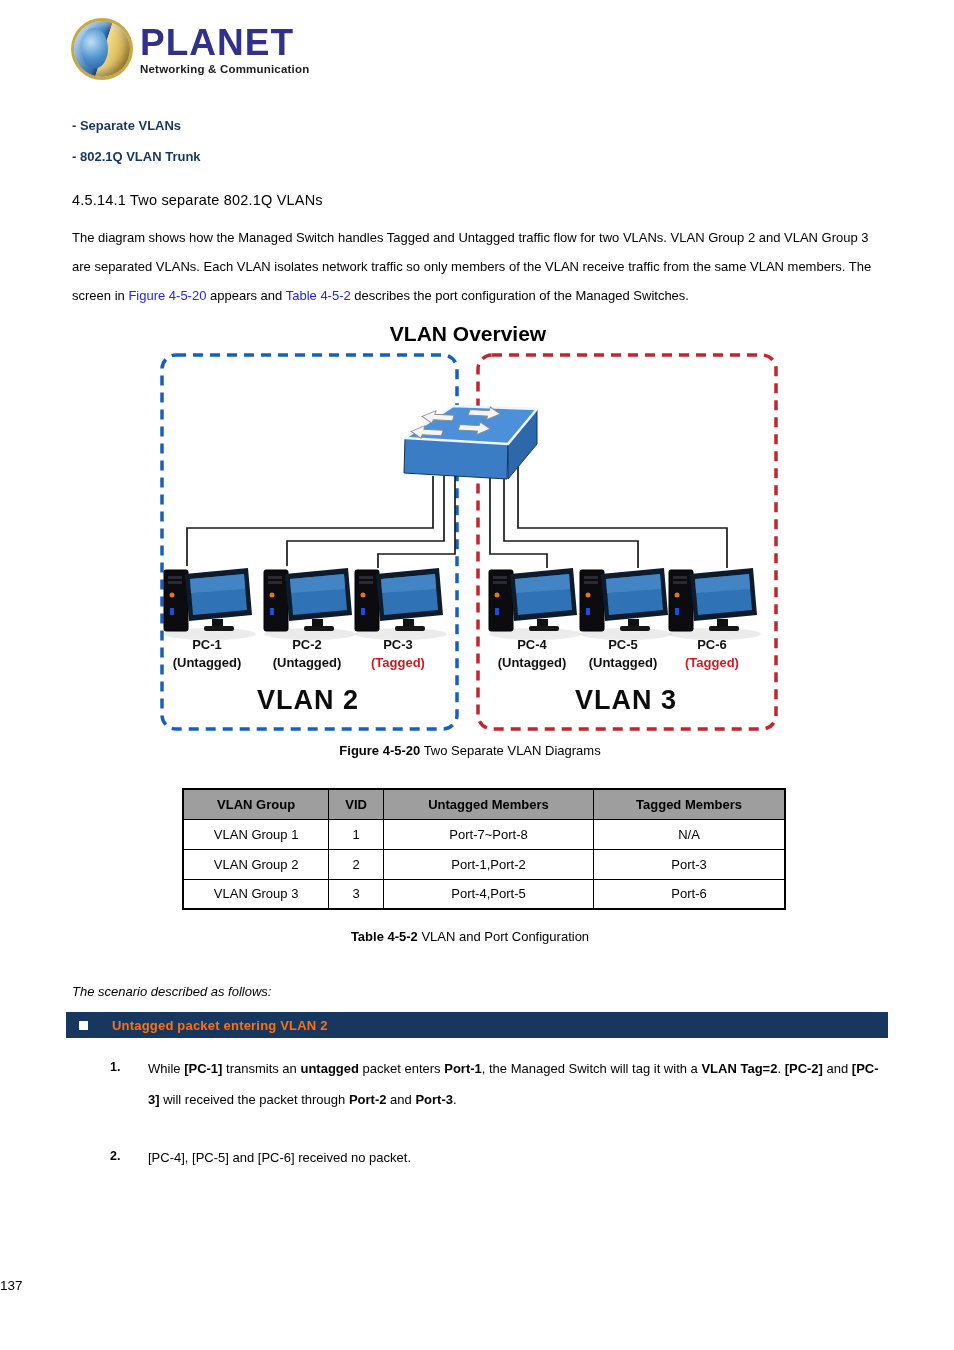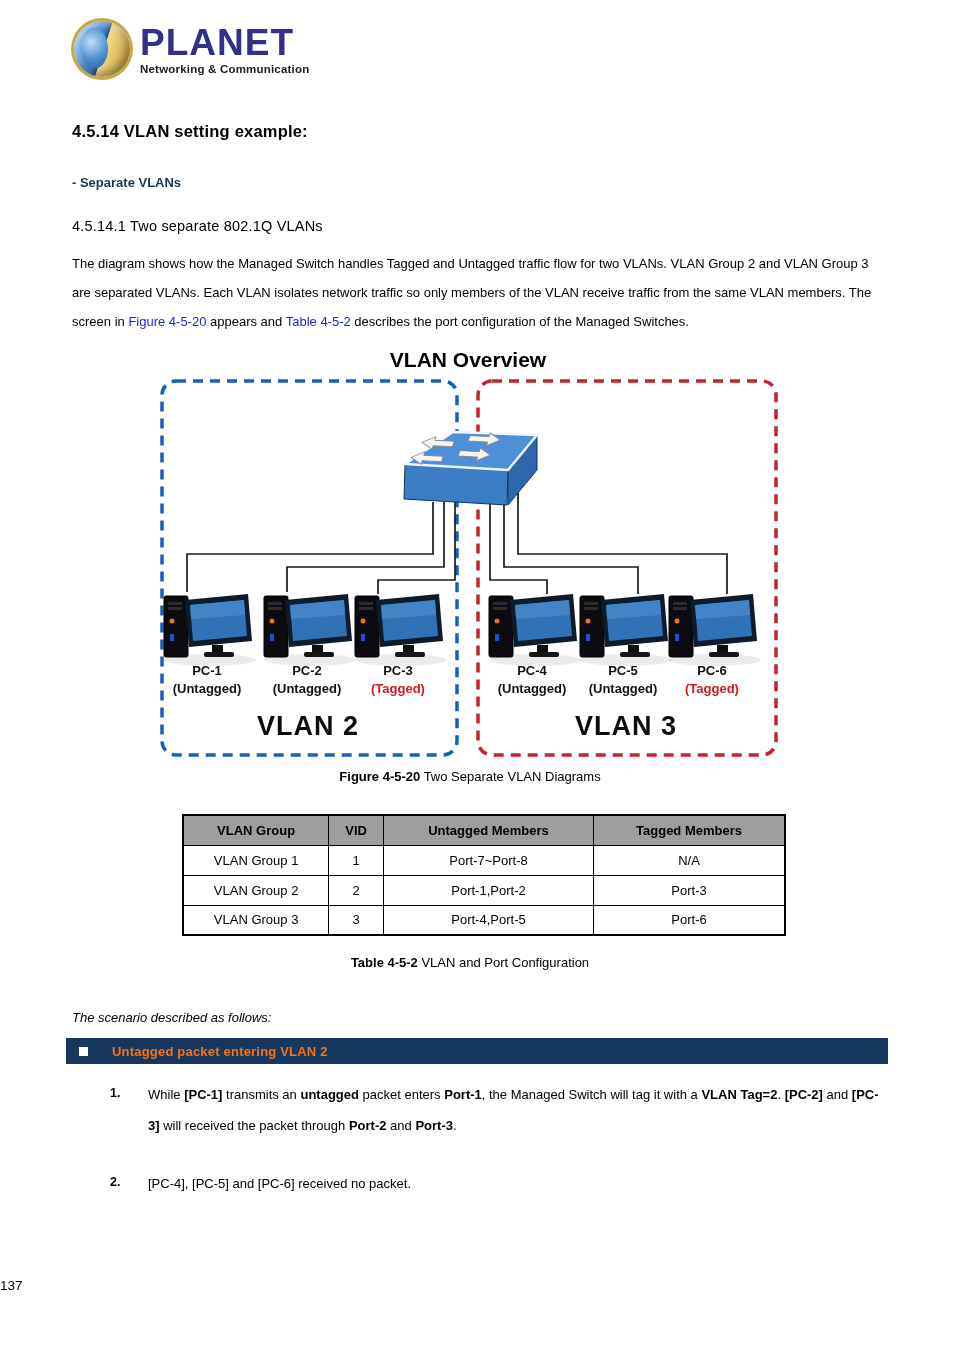--- a/index.html
+++ b/index.html
@@ -72,24 +72,24 @@
   <div class="inner">
 
     <div class="logo">
       <div class="globe"></div>
       <div>
         <div class="brand">PLANET</div>
         <div class="tagline">Networking &amp; Communication</div>
       </div>
     </div>
 
-    <h1>4.5.14 VLAN setting example:</h1>
 
     <div class="blue-bullets">
       <span class="blue-bullet">- Separate VLANs</span>
+      <span class="blue-bullet">- 802.1Q VLAN Trunk</span>
     </div>
 
     <h2>4.5.14.1 Two separate 802.1Q VLANs</h2>
 
     <p class="para"><span>The diagram shows how the Managed Switch handles Tagged and Untagged traffic flow for two VLANs. VLAN Group 2 and VLAN Group 3 are separated VLANs. Each VLAN isolates network traffic so only members of the VLAN receive traffic from the same VLAN members. The screen in </span><span class="link">Figure 4-5-20</span><span> appears and </span><span class="link">Table 4-5-2</span><span> describes the port configuration of the Managed Switches.</span></p>
 
     <figure>
       <svg width="630" height="420" viewBox="0 0 630 420">
 
         <text class="dg-title" x="313" y="25" text-anchor="middle" fill="#000">VLAN Overview</text>

